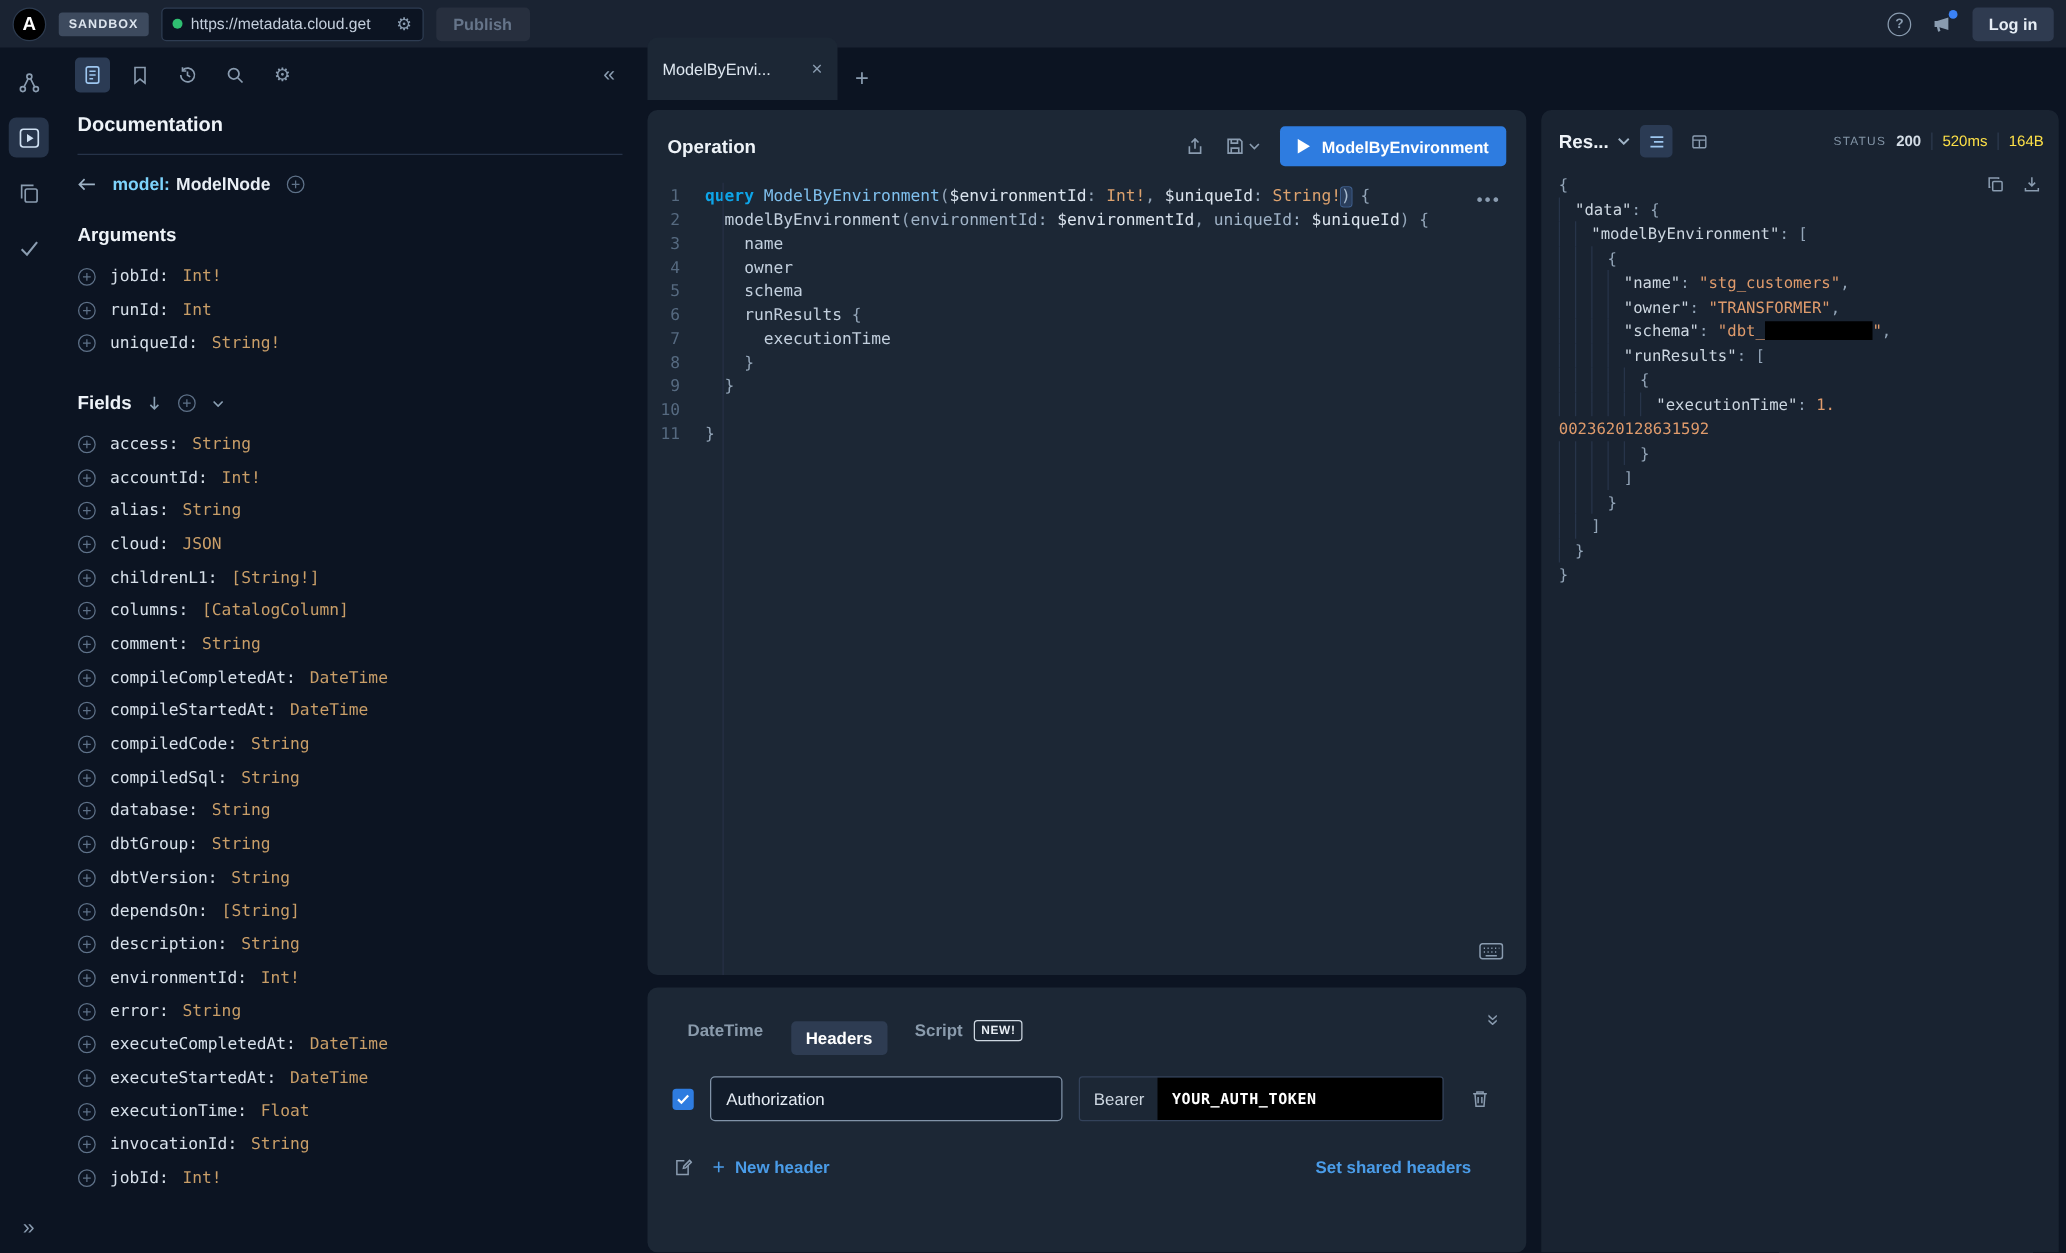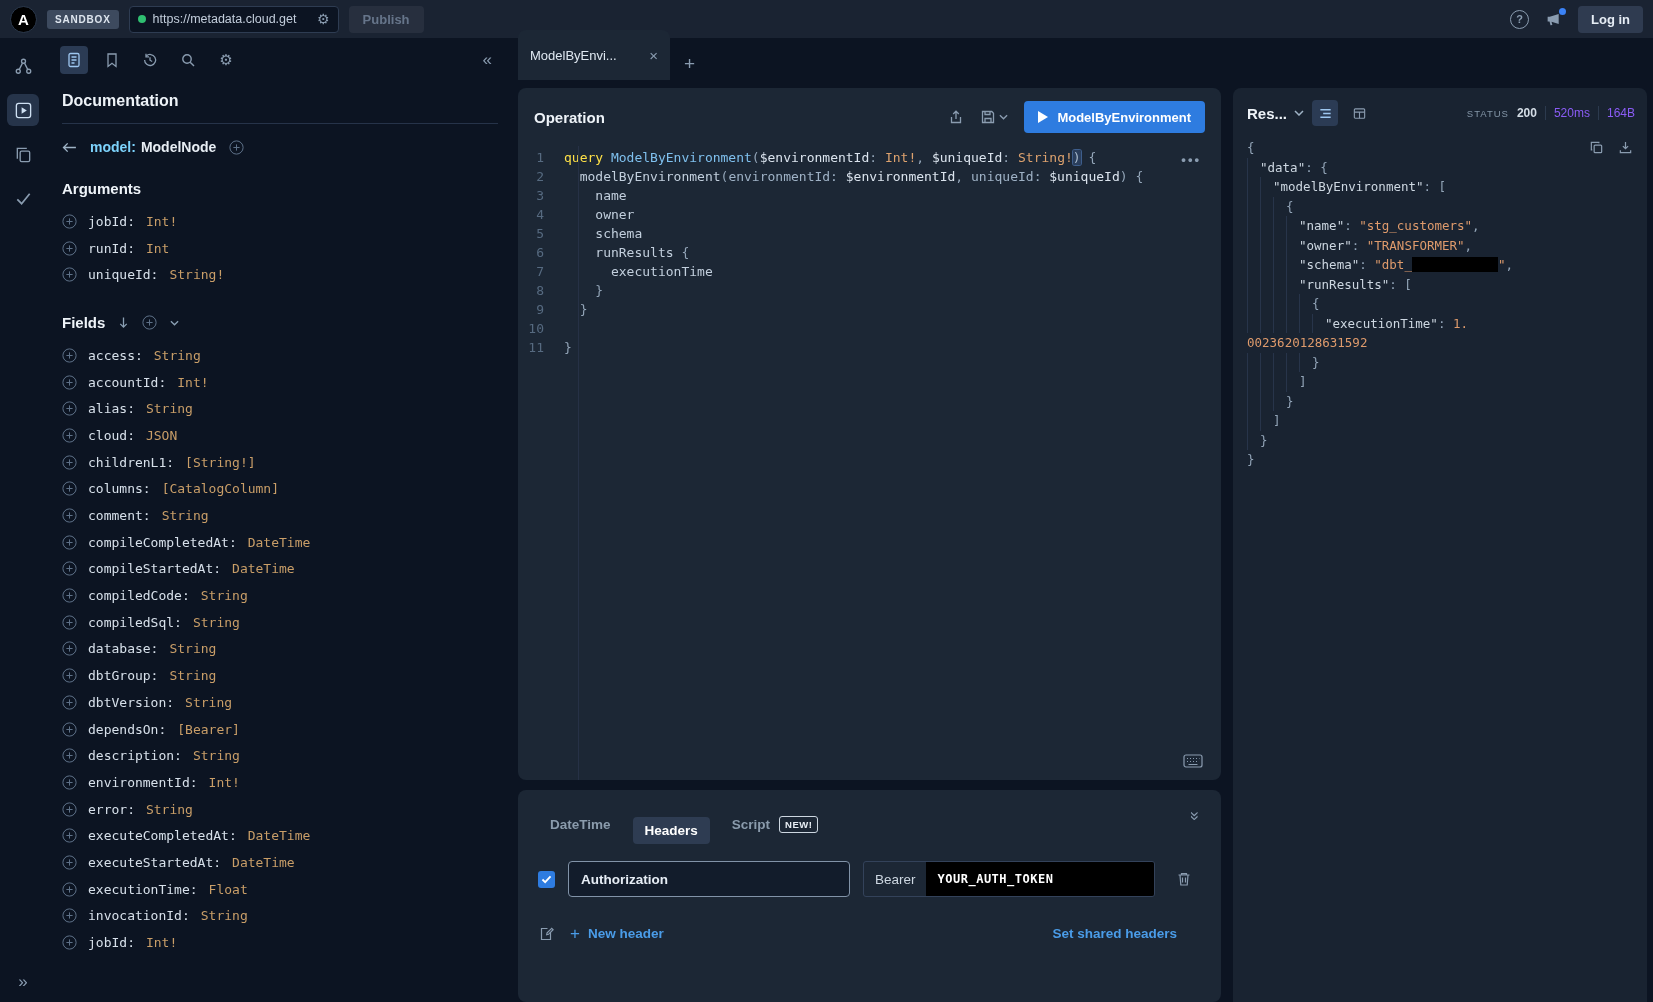--- a/index.html
+++ b/index.html
@@ -71,21 +71,21 @@
 .op-header{display:flex;align-items:center;padding:13px 16px;gap:16px;}
 .op-title{font-size:15px;font-weight:bold;color:#eef3f8;flex:1;}
 .op-ic{color:#8a9cb0;display:flex;align-items:center;gap:3px;}
 .run-btn{background:#2e7ce0;color:#fff;border:none;border-radius:4px;height:32px;padding:0 14px;font-size:13px;
   font-weight:bold;display:flex;align-items:center;gap:9px;font-family:inherit;}
 .code-area{flex:1;position:relative;overflow:hidden;padding-top:2px;}
 .gutter-divider{position:absolute;left:60px;top:0;bottom:0;width:1px;background:#263146;}
 .code-line{display:flex;line-height:19px;font-family:"DejaVu Sans Mono",monospace;font-size:13px;}
 .gutter{width:46px;flex:none;text-align:right;padding-right:20px;color:#566a80;}
 .code-body{white-space:pre;}
-.tok-kw{color:#fde047;}
+.tok-kw{color:#0ea5e9;font-weight:bold;}
 .tok-op{color:#7fc0ee;}
 .tok-v{color:#dbe4ee;}
 .tok-t{color:#dda26e;}
 .tok-p{color:#93a5b8;}
 .tok-f{color:#c2cfdd;}
 .tok-a{color:#9fb2c6;}
 .tok-pb{color:#a8bacd;background:#2a3e5c;box-shadow:0 0 0 1px #3e5e8c;border-radius:2px;}
 .code-body span{white-space:pre;}
 .editor-dots{position:absolute;top:6px;right:20px;color:#8a9cb0;letter-spacing:2px;font-weight:bold;font-size:13px;}
 .kbd-icon{position:absolute;bottom:12px;right:18px;color:#8a9cb0;}
@@ -96,21 +96,21 @@
 .io-tab{color:#8a9bac;font-size:13.5px;font-weight:bold;padding:6px 12px;border-radius:4px;display:flex;
   align-items:center;gap:9px;}
 .io-tab.active{background:#2e3c52;color:#fff;margin-top:13px;}
 .new-badge{border:1px solid #cdd7e1;color:#e8eef4;font-size:9.5px;font-weight:bold;border-radius:3px;
   padding:2px 5px;letter-spacing:.5px;}
 .io-collapse{position:absolute;top:16px;right:22px;color:#8a9cb0;font-size:17px;transform:rotate(90deg);}
 .header-row{display:flex;align-items:center;gap:13px;margin-top:17px;}
 .checkbox{width:17px;height:17px;border-radius:3px;background:#2e7ce0;display:flex;align-items:center;
   justify-content:center;flex:none;}
 .key-input{width:282px;height:36px;border:1px solid #8193a8;border-radius:4px;background:#121c2b;display:flex;
-  align-items:center;padding:0 12px;color:#e6edf5;font-size:13.5px;font-weight:bold;}
+  align-items:center;padding:0 12px;color:#e6edf5;font-size:13.5px;}
 .value-box{width:292px;height:36px;border:1px solid #33425a;border-radius:3px;display:flex;align-items:stretch;overflow:hidden;}
 .bearer{display:flex;align-items:center;padding:0 10px 0 11px;color:#cdd7e1;font-size:13.5px;}
 .token-chip{flex:1;background:#000;color:#fff;font-family:"DejaVu Sans Mono",monospace;font-size:12px;
   font-weight:bold;display:flex;align-items:center;padding:0 12px;letter-spacing:.5px;}
 .trash{color:#8a9cb0;margin-left:8px;display:flex;}
 .io-footer{display:flex;align-items:center;margin-top:28px;gap:16px;}
 .env-icon{color:#8a9cb0;display:flex;}
 .new-header{color:#4a9ce8;font-size:13.5px;font-weight:bold;display:flex;align-items:center;gap:8px;}
 .plus-glyph{font-size:17px;font-weight:normal;line-height:1;}
 .shared-headers{margin-left:auto;color:#4a9ce8;font-size:13.5px;font-weight:bold;margin-right:24px;}
@@ -120,21 +120,21 @@
   flex-direction:column;overflow:hidden;flex:none;}
 .resp-header{display:flex;align-items:center;padding:12px 12px 6px 14px;gap:8px;}
 .resp-title{font-size:15px;font-weight:bold;color:#eef3f8;display:flex;align-items:center;gap:7px;}
 .resp-chev{color:#9fb3c6;display:flex;}
 .resp-ic{width:26px;height:26px;border-radius:4px;display:flex;align-items:center;justify-content:center;color:#8a9cb0;}
 .resp-ic.active{background:#2b3b54;color:#9ec7f0;}
 .resp-meta{margin-left:auto;display:flex;align-items:center;gap:8px;color:#8a9cb0;}
 .status-label{font-size:9.5px;letter-spacing:1px;font-weight:normal;color:#8496a8;}
 .status-code{font-size:12px;color:#d4dde6;font-weight:bold;}
 .meta-sep{width:1px;height:14px;background:#2c3a4e;}
-.meta-val{font-size:12px;color:#8b5cf6;}
+.meta-val{font-size:12px;color:#fde047;}
 .resp-body{position:relative;flex:1;padding:6px 10px 0 14px;overflow:hidden;}
 .resp-tools{position:absolute;top:8px;right:14px;display:flex;gap:14px;color:#8a9cb0;}
 .resp-line{display:flex;line-height:19.5px;font-family:"DejaVu Sans Mono",monospace;font-size:12.5px;}
 .ind{width:13px;flex:none;border-left:1px solid #27344a;}
 .rtok-k{color:#cdd7e1;white-space:pre;}
 .rtok-s{color:#df9b6c;white-space:pre;}
 .rtok-num{color:#df9b6c;white-space:pre;}
 .rtok-p{color:#93a5b8;white-space:pre;}
 .rtok-redact{background:#000;width:86px;height:15px;align-self:center;flex:none;}
 </style>
@@ -435,21 +435,21 @@
             <span class="f-type">String</span>
           </div>
           <div class="doc-row">
             <span class="plus-ic">
               <svg viewBox="0 0 15 15" width="15" height="15" fill="none" stroke="currentColor">
                 <circle cx="7.5" cy="7.5" r="6.6"></circle>
                 <path d="M7.5 4.4v6.2M4.4 7.5h6.2"></path>
               </svg>
             </span>
             <span class="f-name">dependsOn:</span>
-            <span class="f-type">[Bearer]</span>
+            <span class="f-type">[String]</span>
           </div>
           <div class="doc-row">
             <span class="plus-ic">
               <svg viewBox="0 0 15 15" width="15" height="15" fill="none" stroke="currentColor">
                 <circle cx="7.5" cy="7.5" r="6.6"></circle>
                 <path d="M7.5 4.4v6.2M4.4 7.5h6.2"></path>
               </svg>
             </span>
             <span class="f-name">description:</span>
             <span class="f-type">String</span>

